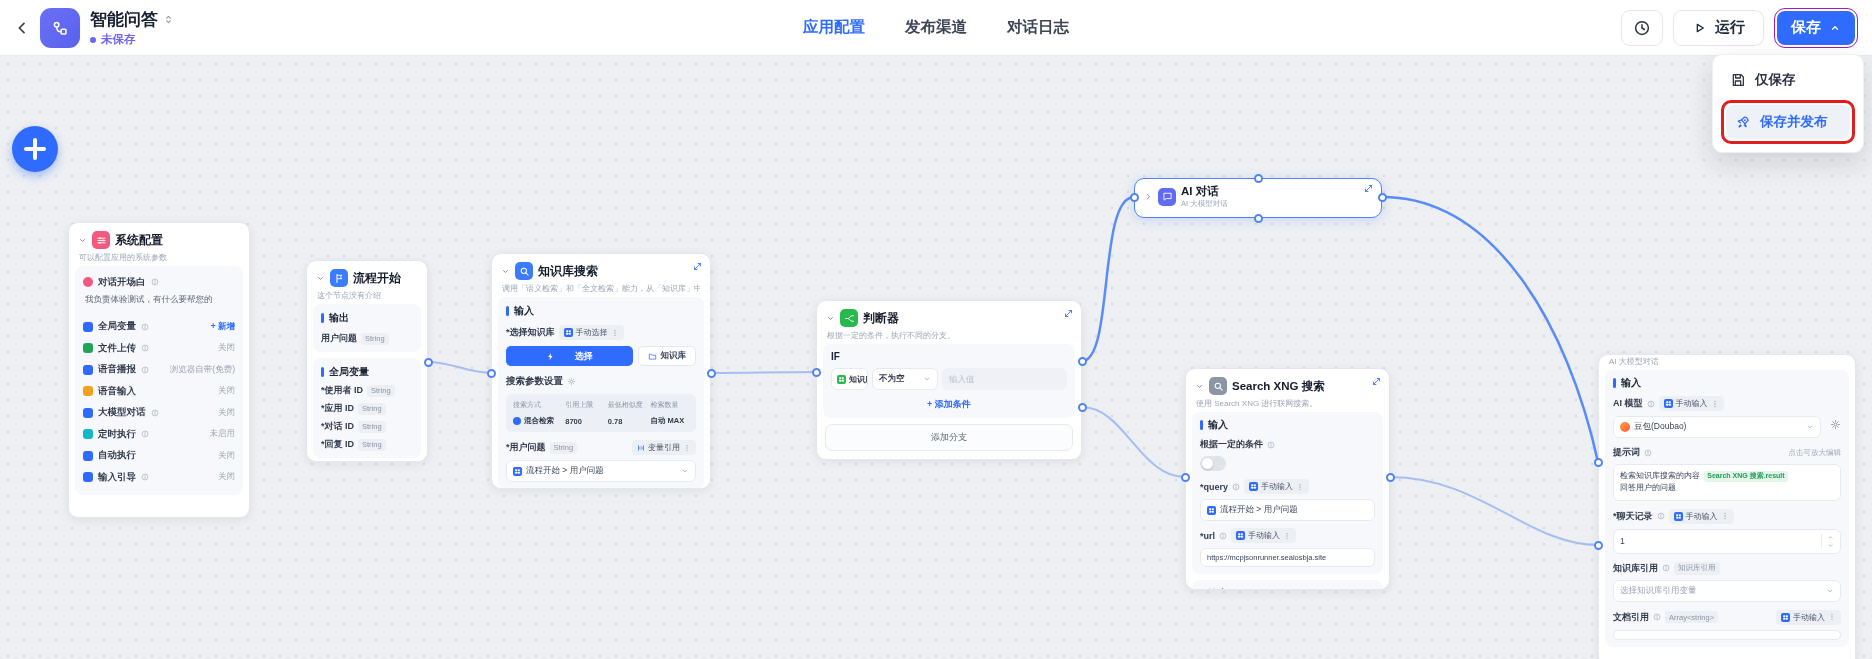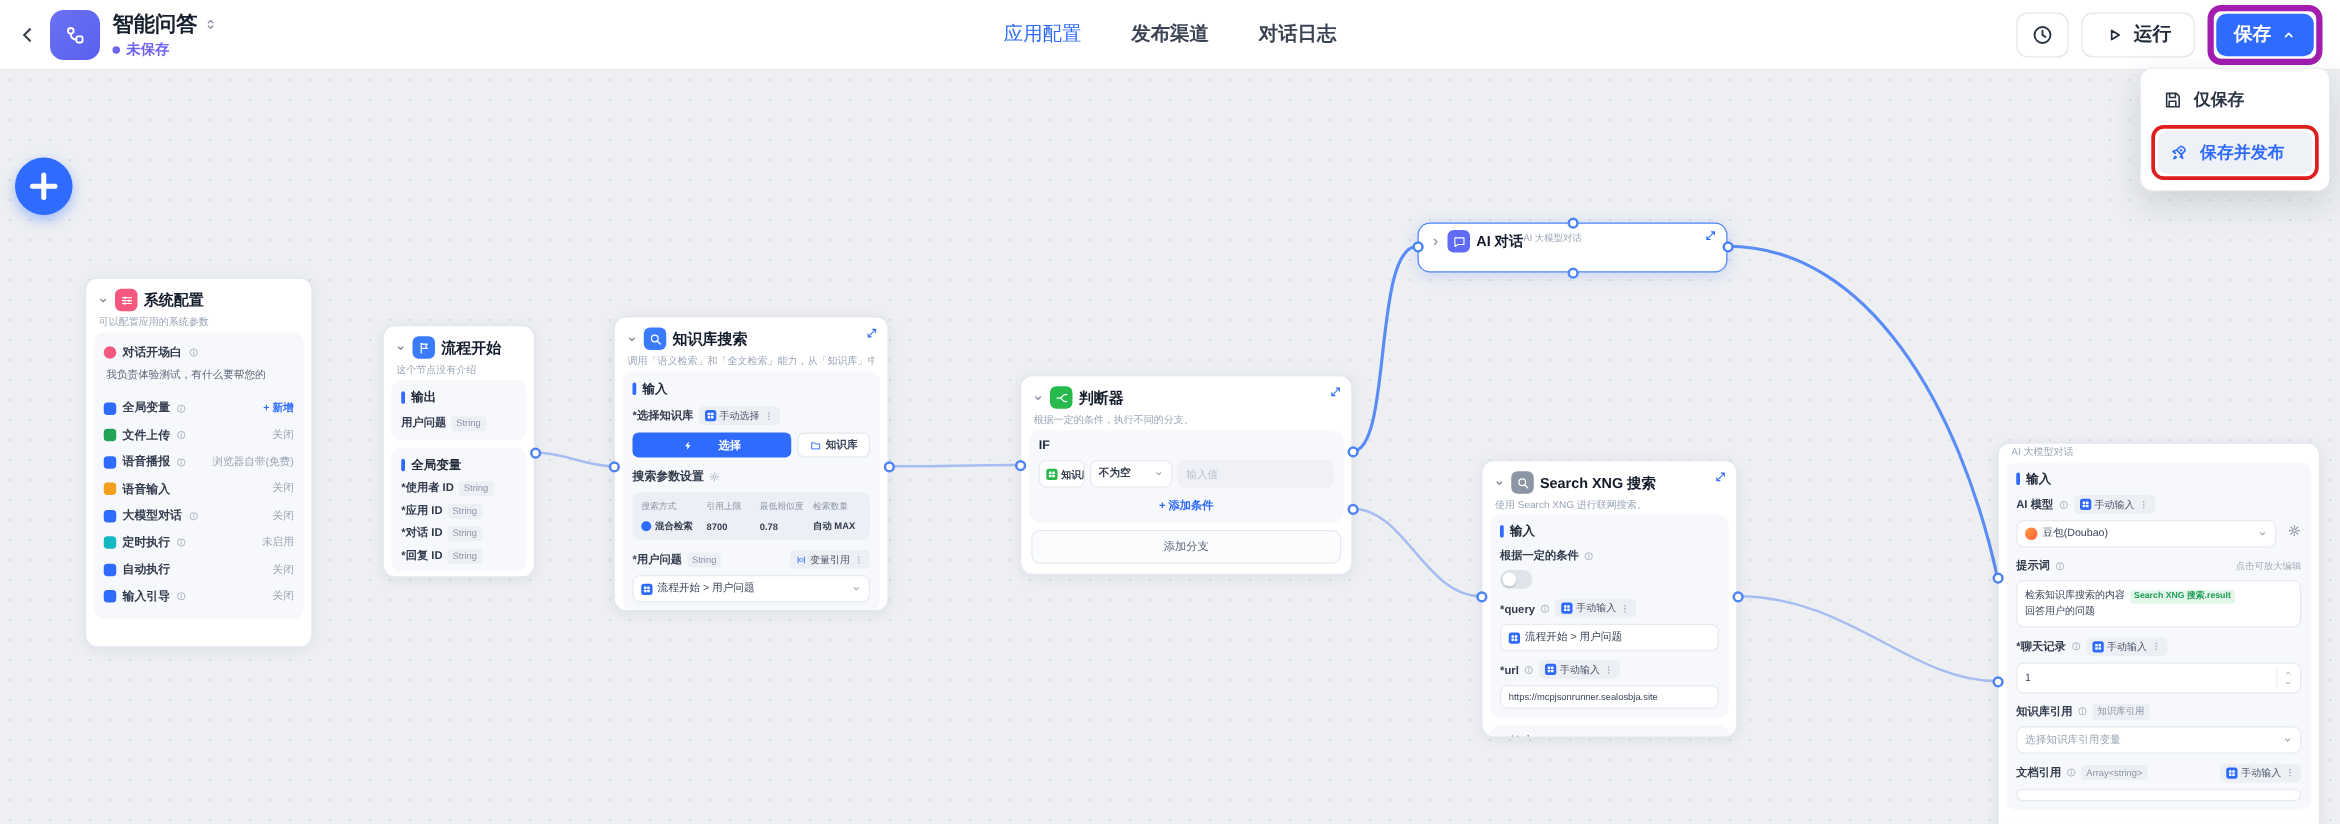--- a/index.html
+++ b/index.html
@@ -14,25 +14,25 @@
   .backbtn{color:#39414f;display:flex;align-items:center;cursor:pointer}
   .appicon{width:40px;height:40px;border-radius:11px;background:linear-gradient(135deg,#6a71f4,#5a60ee);display:flex;align-items:center;justify-content:center;color:#fff}
   .tcolumn{display:flex;flex-direction:column;gap:1px}
   .trow{display:flex;align-items:center;gap:5px}
   .apptitle{font-size:17px;font-weight:700;color:#17202e}
   .sortcaret{color:#8b94a5}
   .statusrow{display:flex;align-items:center;gap:5px;font-size:11.5px;color:#6f63f2;font-weight:600}
   .statusdot{width:6px;height:6px;border-radius:50%;background:#6f63f2}
   .tabs{position:absolute;left:50%;top:0;height:100%;transform:translateX(-50%);display:flex;align-items:center;gap:40px}
   .tab{font-size:15.5px;font-weight:600;color:#3c4454;cursor:pointer;white-space:nowrap}
-  .tab.active{color:#2f6bff;font-weight:400}
+  .tab.active{color:#2f6bff;font-weight:700}
   .tb-right{margin-left:auto;display:flex;align-items:center;gap:10px}
   .iconbtn{width:42px;height:36px;border:1px solid #e3e7ed;border-radius:9px;background:#fff;display:flex;align-items:center;justify-content:center;color:#2a3342;cursor:pointer}
   .runbtn{height:36px;border:1px solid #e3e7ed;border-radius:9px;background:#fff;display:flex;align-items:center;justify-content:center;gap:7px;padding:0 18px;font-size:15px;font-weight:600;color:#222b3a;cursor:pointer}
-  .save-wrap{border:5px solid #a21caf;border-radius:11px;padding:2px;display:flex}
+  .save-wrap{border:1px solid #a21caf;border-radius:11px;padding:2px;display:flex}
   .savebtn{height:34px;border:none;border-radius:8px;background:#2f6bff;color:#fff;display:flex;align-items:center;justify-content:center;gap:8px;padding:0 14px;font-size:15px;font-weight:700;cursor:pointer;font-family:inherit}
 
   
   .savemenu{position:absolute;top:54px;right:8px;width:152px;background:#fff;border:1px solid #eceff3;border-radius:10px;box-shadow:0 10px 26px rgba(25,35,60,.14);padding:8px;z-index:60}
   .menuitem{display:flex;align-items:center;gap:9px;padding:8px 9px;border-radius:8px;font-size:13.5px;color:#2a3342;font-weight:600;cursor:pointer}
   .pub-wrap{border:3px solid #e01e1e;border-radius:10px;padding:2px;margin-top:3px}
   .menuitem.pub{background:#eef1f6;color:#2f6bff}
 
   
   .canvas{position:absolute;left:0;top:56px;width:1872px;height:603px;overflow:hidden;background-color:#edeff2;background-image:radial-gradient(#d6d9de 1px,transparent 1px);background-size:16px 16px}
@@ -566,21 +566,21 @@
       <span class="chev">
           <svg class="ic i9">
             <use href="#i-right"></use>
           </svg>
         </span>
       <span class="nicon" style="background:#5f6bf5">
           <svg class="ic i11">
             <use href="#i-chat"></use>
           </svg>
         </span>
-      <span style="display:flex;flex-direction:row">
+      <span style="display:flex;flex-direction:column">
         <span class="ntitle" style="font-size:11.5px">AI 对话</span>
         <span style="font-size:7.5px;color:#9aa5b5">AI 大模型对话</span>
       </span>
       <span class="expand" style="top:5px">
           <svg class="ic i9">
             <use href="#i-expand"></use>
           </svg>
         </span>
     </div>
   </div>

